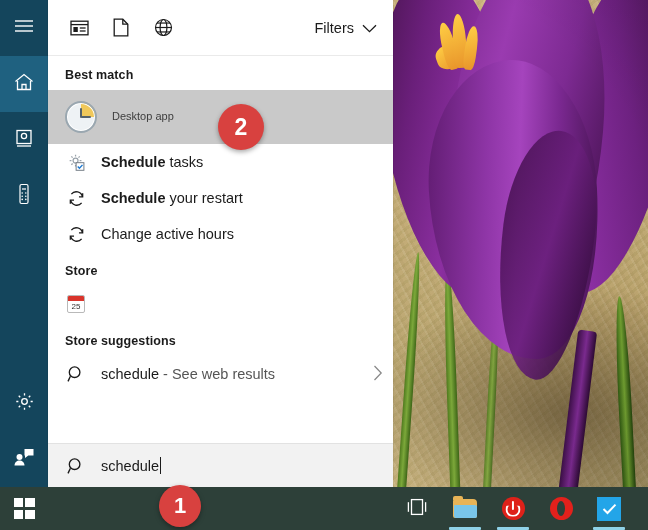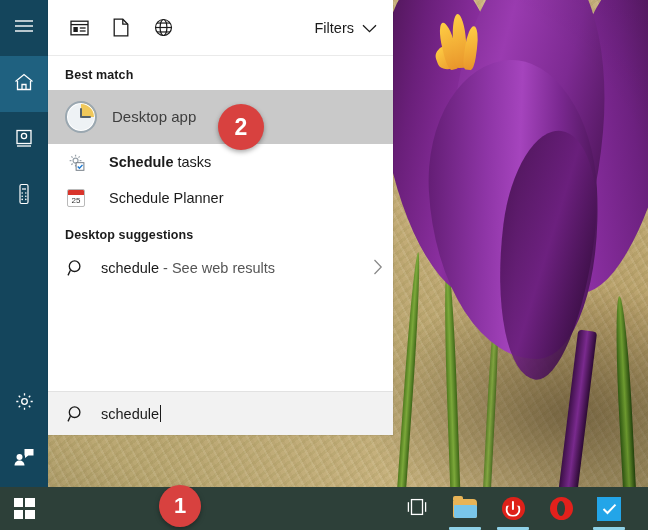--- a/index.html
+++ b/index.html
@@ -86,21 +86,21 @@
   }
   .rail-btn {
     width:48px; height:56px; display:flex; align-items:center; justify-content:center;
     color:#fff; cursor:default; flex:none;
   }
   .rail-btn.active { background:#1f6180; }
   .rail-spacer { flex:1 1 auto; }
 
   
   #panel {
-    position:absolute; left:48px; top:0; width:345px; height:435px;
+    position:absolute; left:48px; top:0; width:345px; height:487px;
     background:#fff; z-index:10; display:flex; flex-direction:column;
     box-shadow:0 0 1px rgba(0,0,0,.28);
   }
   #panel-header {
     height:56px; flex:none; display:flex; align-items:center;
     padding:0 14px 0 10px; border-bottom:1px solid #eaeaea; background:#fff;
   }
   .hdr-icon {
     width:42px; height:40px; display:flex; align-items:center; justify-content:center;
     color:#1b1b1b;
@@ -115,33 +115,33 @@
 
   .sec-head {
     font-size:12.5px; font-weight:bold; color:#1b1b1b;
     padding:12px 0 8px 17px; letter-spacing:.1px;
   }
 
   .row {
     display:flex; align-items:center; gap:14px; padding:0 10px 0 17px;
     height:36px; color:#1b1b1b; font-size:14.5px;
   }
-  .row .label { white-space:nowrap;margin-left:8px; }
+  .row .label { white-space:nowrap; }
   .row .label b { font-weight:bold; }
   .row-icon { width:22px; height:22px; display:flex; align-items:center; justify-content:center; flex:none; }
 
   
   #best-match-row {
     display:flex; align-items:center; gap:15px; padding:0 10px 0 17px;
     height:54px; background:#c9c9c9; position:relative;
   }
   #best-match-row .bm-text { display:flex; flex-direction:column; line-height:1.25; }
   .bm-title { font-size:15px; color:#111; }
   .bm-title b { font-weight:bold; }
-  .bm-sub { font-size:15px; color:#3e3e3e; }
+  .bm-sub { font-size:11px; color:#3e3e3e; }
 
   
   .clock {
     width:32px; height:32px; border-radius:50%; flex:none; position:relative;
     background:conic-gradient(from 0deg, #f0c85a 0deg 90deg, #eef2f5 90deg 360deg);
     border:2px solid #9aa7b0; box-shadow:inset 0 0 0 1px #fff;
   }
   .clock::before, .clock::after { content:""; position:absolute; background:#55626b; border-radius:1px; }
   .clock::before { width:1.6px; height:10px; left:13.2px; top:5px; }
   .clock::after  { width:10px; height:1.6px; left:13.6px; top:13.3px; }
@@ -392,35 +392,57 @@
         <svg width="19" height="19" viewBox="0 0 20 20" fill="none" stroke="#9aa3ab" stroke-width="1.3">
           <circle cx="9" cy="8" r="2.6"></circle>
           <path d="M9 1.8v1.9M9 12.3v1.9M15.2 8h-1.9M4.7 8H2.8M13.4 3.6l-1.3 1.3M5.9 11.1l-1.3 1.3M13.4 12.4l-1.3-1.3M5.9 4.9L4.6 3.6"></path>
           <rect x="9.6" y="10.2" width="8.2" height="8" fill="#fff" stroke="#6f7780" stroke-width="1"></rect>
           <path d="M11.3 14.2l1.8 1.9 3.2-3.6" stroke="#1f7ad1" stroke-width="1.5"></path>
         </svg>
       </span>
       <span class="label"><b>Schedule</b><span> tasks</span></span>
     </div>
 
-
-
+    <div class="row">
+      <span class="row-icon">
+        <svg width="19" height="19" viewBox="0 0 20 20" fill="none" stroke="#1b1b1b" stroke-width="1.35">
+          <path d="M16.2 8.2A6.6 6.6 0 0 0 4.6 5.4"></path>
+          <path d="M3.8 11.8a6.6 6.6 0 0 0 11.6 2.8"></path>
+          <path d="M16.5 4.4v3.9h-3.9"></path>
+          <path d="M3.5 15.6v-3.9h3.9"></path>
+        </svg>
+      </span>
+      <span class="label"><b>Schedule</b><span> your restart</span></span>
+    </div>
+
+    <div class="row">
+      <span class="row-icon">
+        <svg width="19" height="19" viewBox="0 0 20 20" fill="none" stroke="#1b1b1b" stroke-width="1.35">
+          <path d="M16.2 8.2A6.6 6.6 0 0 0 4.6 5.4"></path>
+          <path d="M3.8 11.8a6.6 6.6 0 0 0 11.6 2.8"></path>
+          <path d="M16.5 4.4v3.9h-3.9"></path>
+          <path d="M3.5 15.6v-3.9h3.9"></path>
+        </svg>
+      </span>
+      <span class="label"><span>Change active hours</span></span>
+    </div>
+
+    <div class="sec-head">Store</div>
 
     <div class="row">
       <span class="row-icon">
         <span class="cal-ico">
           <span class="top"></span>
           <span class="num">25</span>
         </span>
       </span>
-      <span class="label">Schedule Planner</span>
-    </div>
-
-
-    <div class="sec-head">Desktop suggestions</div>
+    </div>
+
+
+    <div class="sec-head">Store suggestions</div>
 
     <div class="row web-row">
       <span class="left">
         <span class="row-icon">
           <svg width="18" height="18" viewBox="0 0 18 18" fill="none" stroke="#1b1b1b" stroke-width="1.35">
             <circle cx="7.6" cy="7.2" r="5.3"></circle>
             <line x1="3.4" y1="11.2" x2="1" y2="16.4"></line>
           </svg>
         </span>
         <span class="sugg"><span class="q">schedule</span><span class="desc"> - See web results</span></span>

